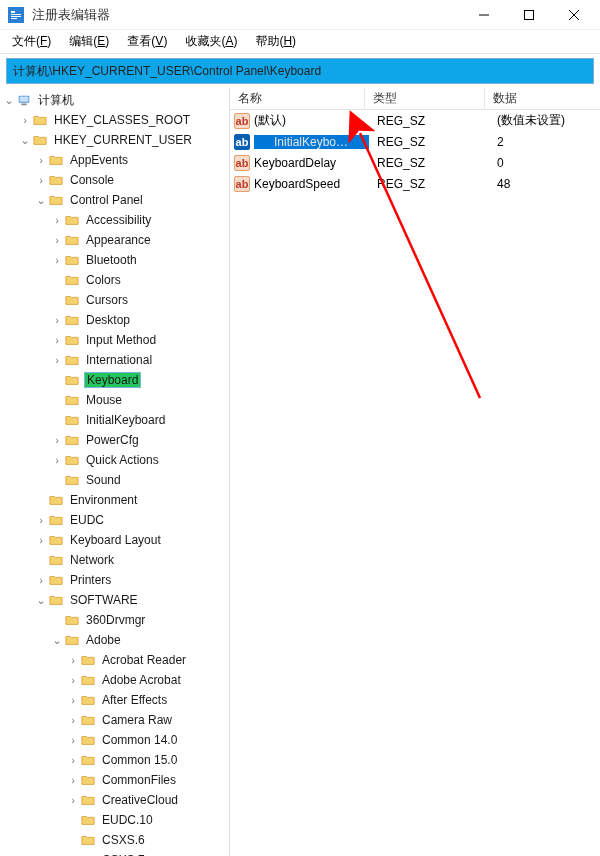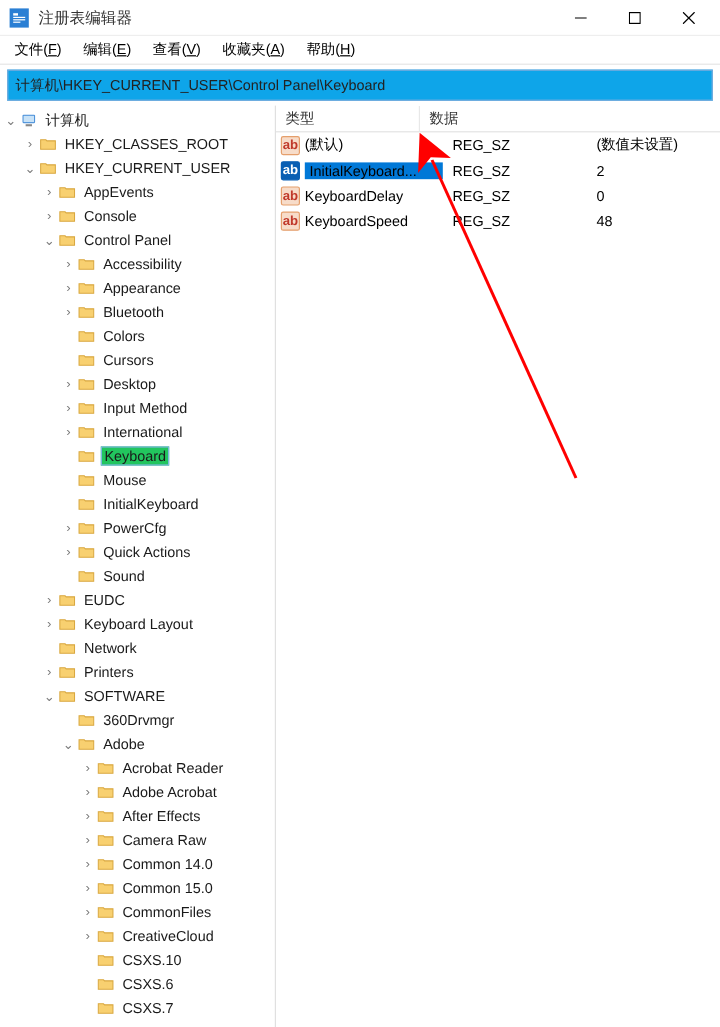--- a/index.html
+++ b/index.html
@@ -134,22 +134,22 @@
       border-radius: 2px;
       color: #c0392b;
       font-size: 11px;
       font-weight: bold;
     }
     .dcell { overflow: hidden; text-overflow: ellipsis; white-space: nowrap; }
     .dcell.name { width: 115px; padding-right: 2px; }
     .dcell.type { width: 120px; padding: 0 8px; }
     .dcell.data { flex: 1; padding: 0 8px; }
     .drow.selrow .dcell.name {
-      background: #0078d7; color: #000000;
-      padding: 0 4px;
+      background: #0078d7; color: #e5e5e5;
+      padding: 0 20px;
     }
     .drow.selrow .dicon {
       background: #0a5fb3;
       border-color: #0a5fb3;
       color: #fff;
     }
     
     .arrow-overlay {
       position: absolute;
       top: 0; left: 0; right: 0; bottom: 0;
@@ -392,20 +392,29 @@
                     <span class="ticon folder">
                       <svg viewBox="0 0 16 16">
                         <path d="M1 4 h5 l1 1 h8 v8 h-14z" fill="#f8d070" stroke="#d9a840"></path>
                       </svg>
                     </span>
                     <span class="label">Sound</span>
                   </div>
               </div>
             </div>
             <div class="row">
+                <span class="expander blank">›</span>
+                <span class="ticon folder">
+                  <svg viewBox="0 0 16 16">
+                    <path d="M1 4 h5 l1 1 h8 v8 h-14z" fill="#f8d070" stroke="#d9a840"></path>
+                  </svg>
+                </span>
+                <span class="label">Environment</span>
+              </div>
+            <div class="row">
                 <span class="expander">›</span>
                 <span class="ticon folder">
                   <svg viewBox="0 0 16 16">
                     <path d="M1 4 h5 l1 1 h8 v8 h-14z" fill="#f8d070" stroke="#d9a840"></path>
                   </svg>
                 </span>
                 <span class="label">EUDC</span>
               </div>
             <div class="row">
                 <span class="expander">›</span>
@@ -538,21 +547,21 @@
                         </span>
                         <span class="label">CreativeCloud</span>
                       </div>
                     <div class="row">
                         <span class="expander blank">›</span>
                         <span class="ticon folder">
                           <svg viewBox="0 0 16 16">
                             <path d="M1 4 h5 l1 1 h8 v8 h-14z" fill="#f8d070" stroke="#d9a840"></path>
                           </svg>
                         </span>
-                        <span class="label">CSXS.10</span>
+                        <span class="label">EUDC.10</span>
                       </div>
                     <div class="row">
                         <span class="expander blank">›</span>
                         <span class="ticon folder">
                           <svg viewBox="0 0 16 16">
                             <path d="M1 4 h5 l1 1 h8 v8 h-14z" fill="#f8d070" stroke="#d9a840"></path>
                           </svg>
                         </span>
                         <span class="label">CSXS.6</span>
                       </div>
@@ -571,20 +580,21 @@
               </div>
             </div>
           </div>
         </div>
       </div>
     </div>
   </div>
 
   <div class="details">
     <div class="cols">
+      <div class="col c-name">名称</div>
       <div class="col c-type">类型</div>
       <div class="col c-data">数据</div>
     </div>
     <div id="rows-host">
         <div class="drow">
           <span class="dicon">ab</span>
           <span class="dcell name">(默认)</span>
           <span class="dcell type">REG_SZ</span>
           <span class="dcell data">(数值未设置)</span>
         </div>

